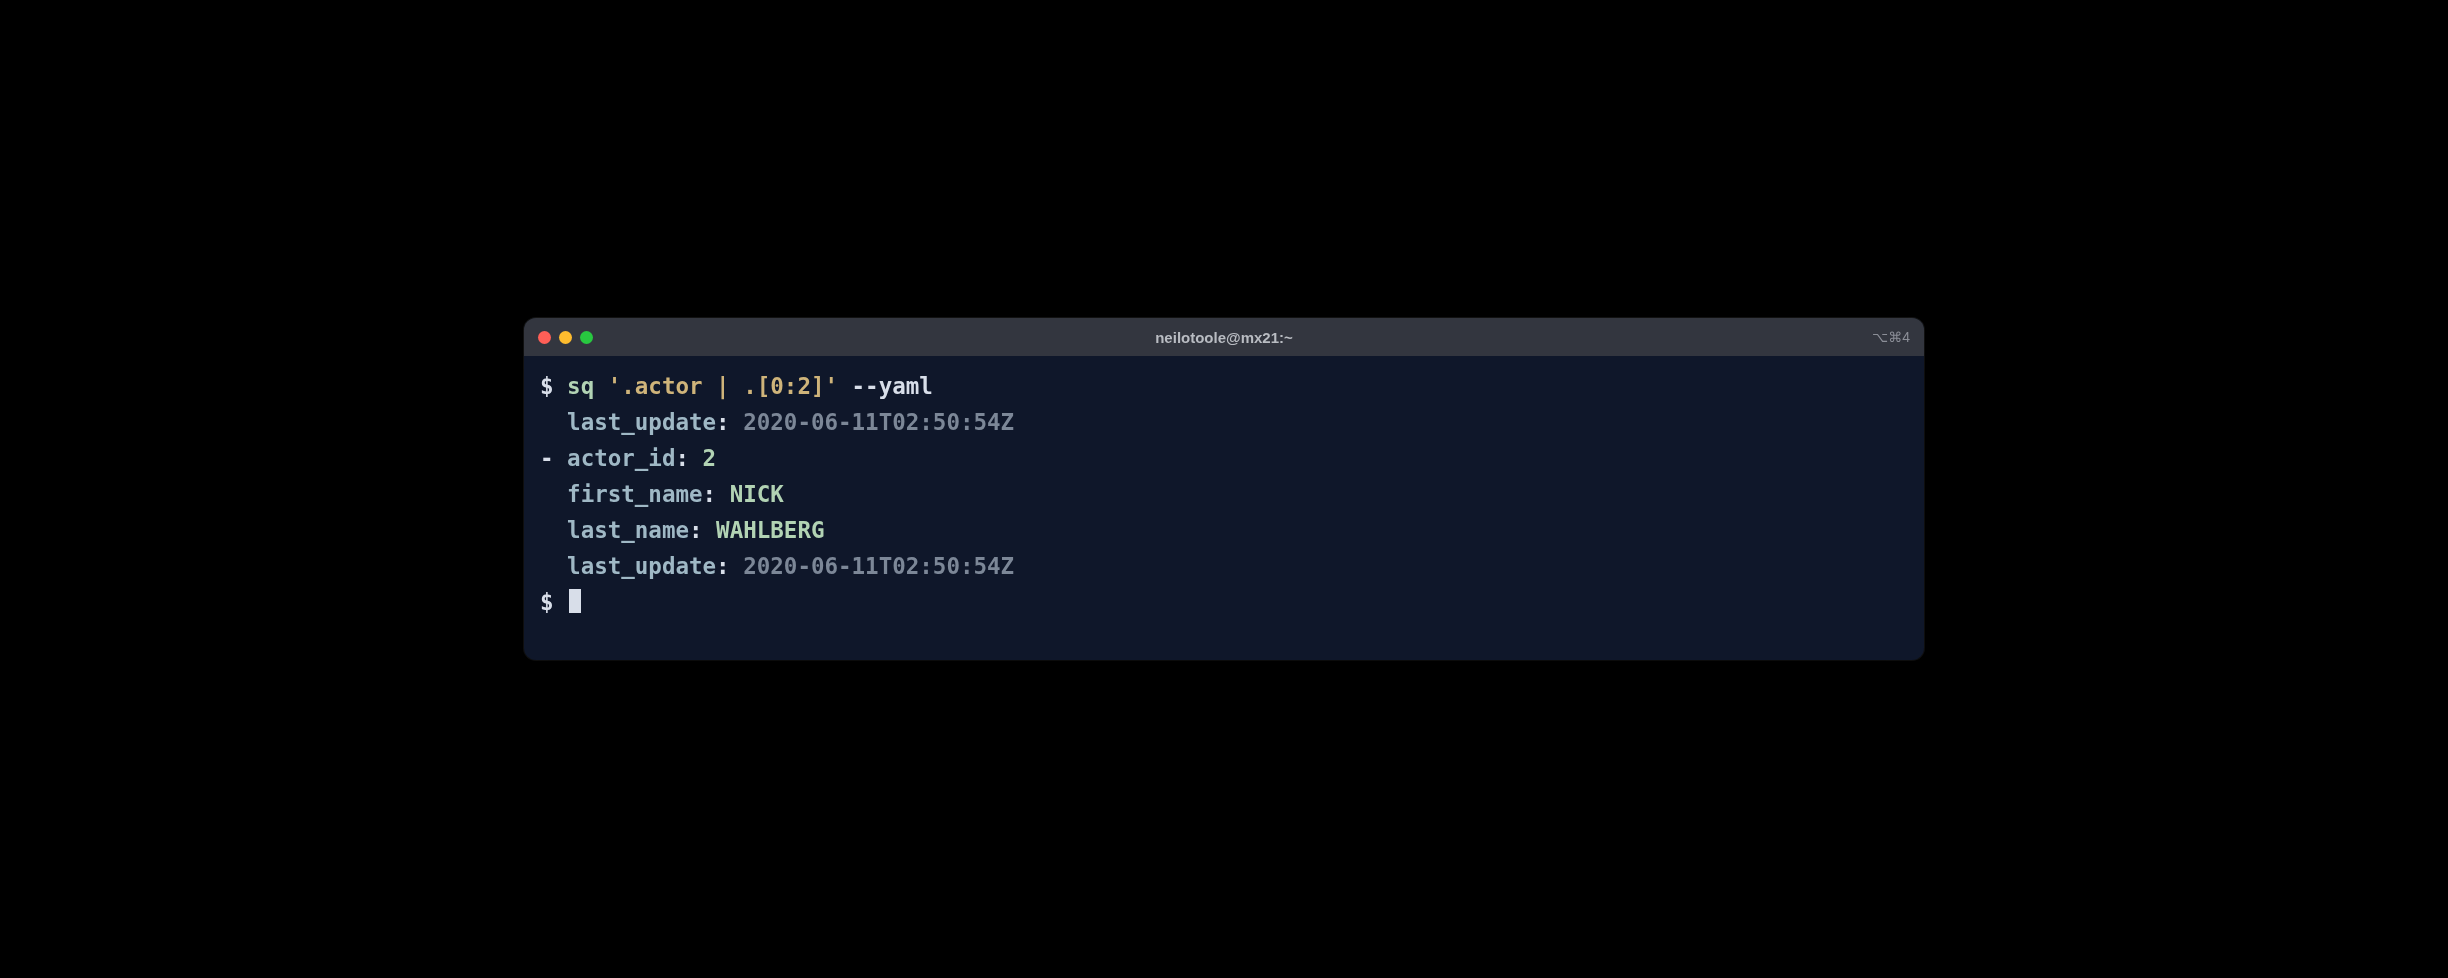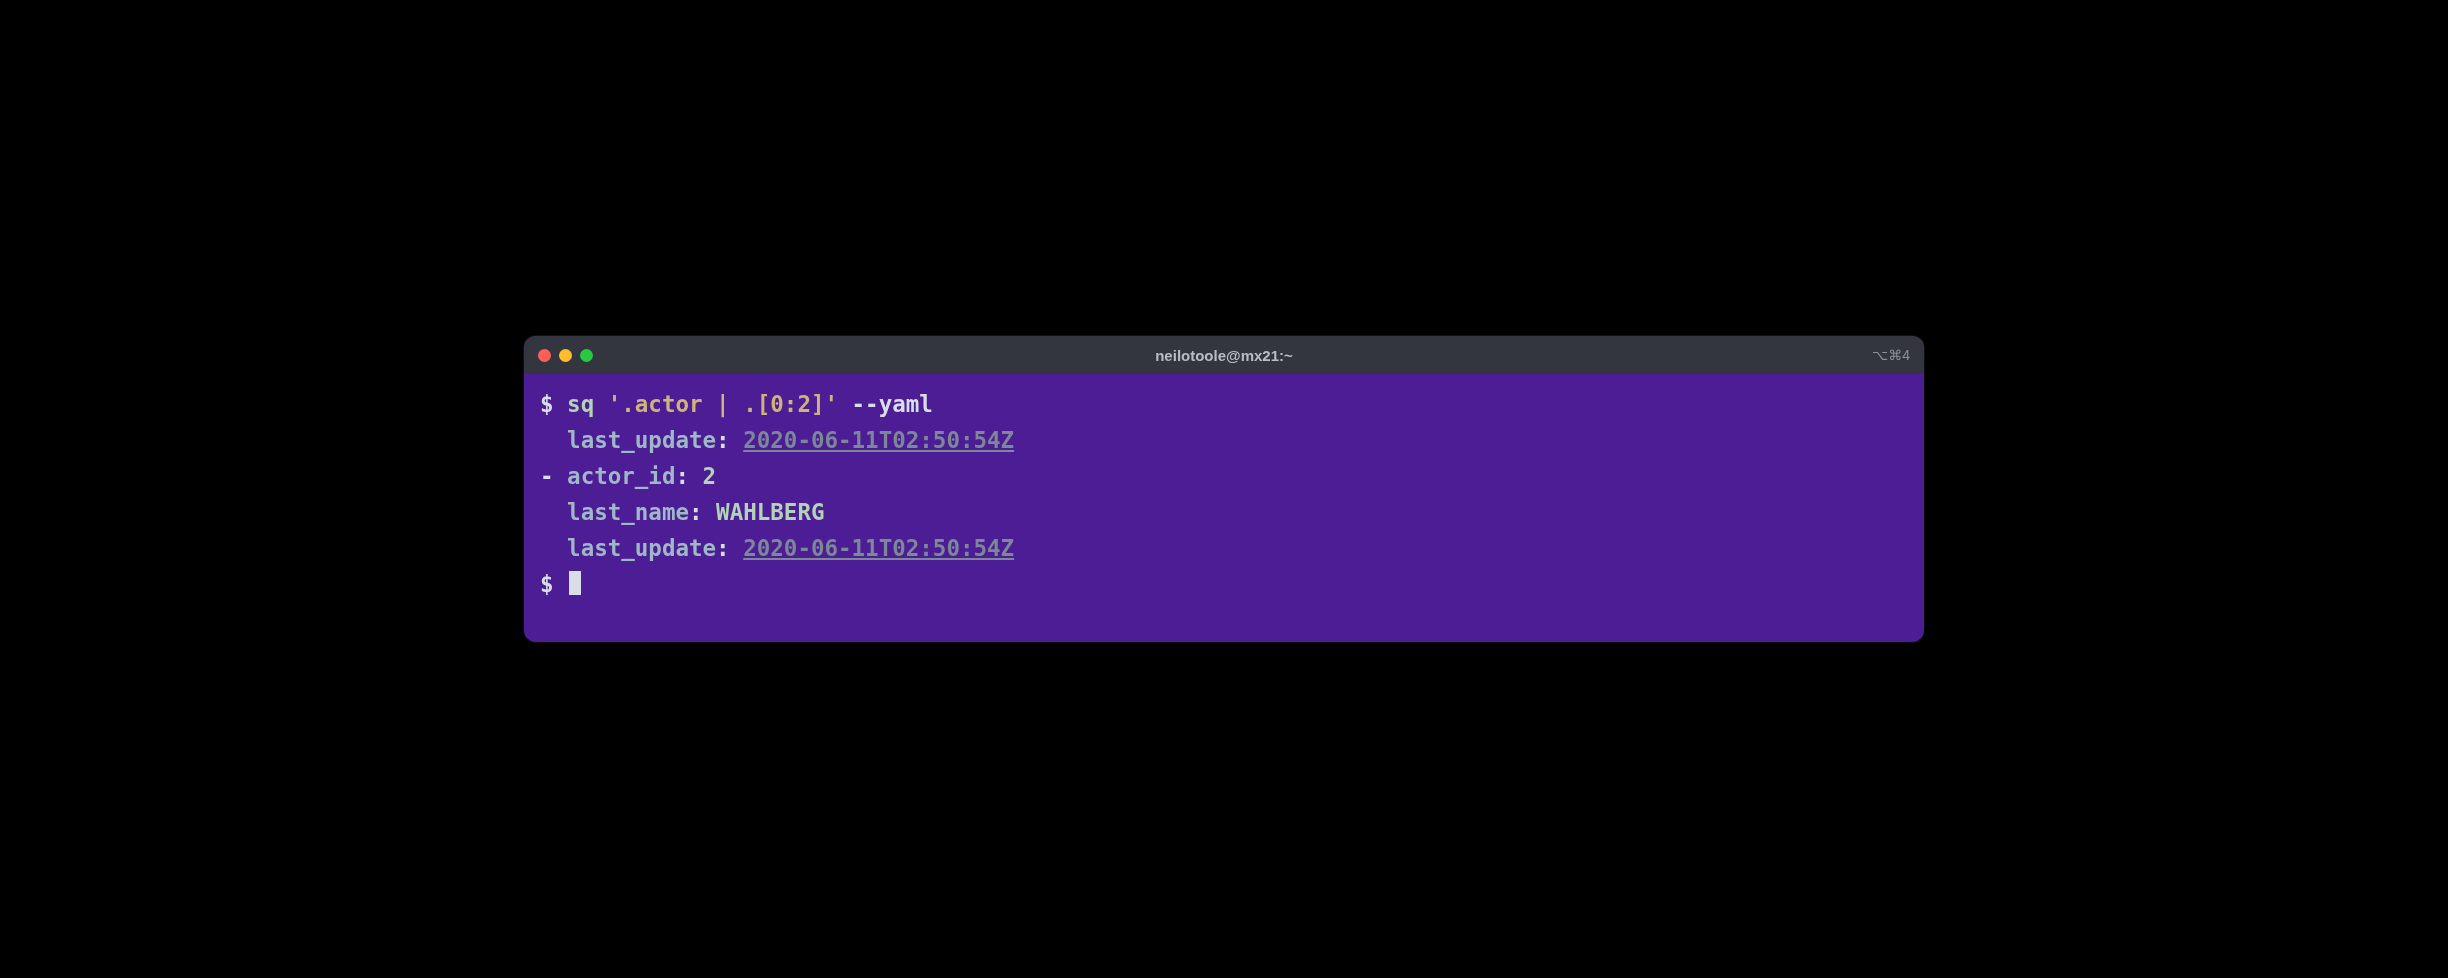--- a/index.html
+++ b/index.html
@@ -7,21 +7,21 @@
     background: #000;
     width: 2448px;
     height: 978px;
     display: flex;
     align-items: center;
     justify-content: center;
     font-family: "SF Mono", "Menlo", "Monaco", "Consolas", monospace;
   }
   .terminal-window {
     width: 1400px;
-    background: #4c1d95;
+    background: #0f172a;
     border-radius: 12px;
     overflow: hidden;
     box-shadow: 0 20px 60px rgba(0,0,0,0.6), 0 0 0 1px rgba(255,255,255,0.08);
   }
   .title-bar {
     height: 38px;
     background: #33363f;
     display: flex;
     align-items: center;
     position: relative;
@@ -64,21 +64,21 @@
   .line { white-space: pre; }
   .prompt-sym { color: #d8dee9; }
   .cmd { color: #b2d3b4; text-align: right; }
   .cmd-arg { color: #cfb47a; }
   .flag { color: #d8dee9; margin-top: 31px; }
   .dash { color: #d8dee9; }
   .key { color: #9fb8c5; }
   .colon { color: #d8dee9; }
   .num { color: #b2d3b4; }
   .str { color: #b2d3b4; }
-  .date { color: #7c8797; text-decoration: underline; }
+  .date { color: #7c8797; }
   .cursor {
     display: inline-block;
     width: 12px;
     height: 24px;
     background: #d8dee9;
     vertical-align: text-bottom;
     margin-left: 2px;
     margin-bottom: 2px;
   }
 </style>
@@ -96,19 +96,20 @@
     <div class="title-right">⌥⌘4</div>
   </div>
 
   <div class="terminal-body">
 
     <div class="line"><span class="prompt-sym">$</span> <span class="cmd">sq</span> <span class="cmd-arg">'.actor | .[0:2]'</span> <span class="flag">--yaml</span></div>
 
     <div class="line">  <span class="key">last_update</span><span class="colon">:</span> <span class="date">2020-06-11T02:50:54Z</span></div>
 
     <div class="line"><span class="dash">-</span> <span class="key">actor_id</span><span class="colon">:</span> <span class="num">2</span></div>
+    <div class="line">  <span class="key">first_name</span><span class="colon">:</span> <span class="str">NICK</span></div>
     <div class="line">  <span class="key">last_name</span><span class="colon">:</span> <span class="str">WAHLBERG</span></div>
     <div class="line">  <span class="key">last_update</span><span class="colon">:</span> <span class="date">2020-06-11T02:50:54Z</span></div>
 
     <div class="line"><span class="prompt-sym">$</span> <span class="cursor"></span></div>
 
   </div>
 </div>
 
 </body></html>

